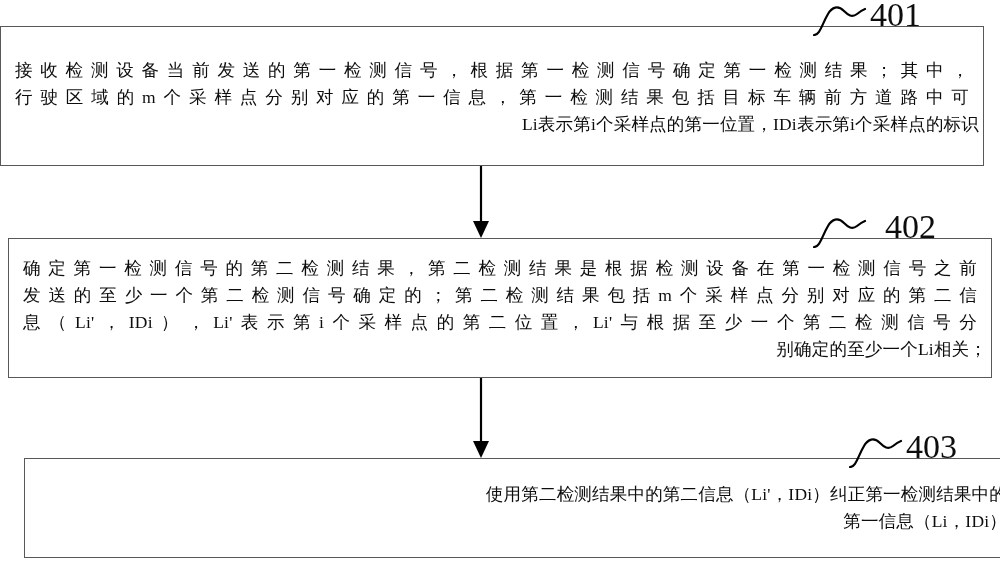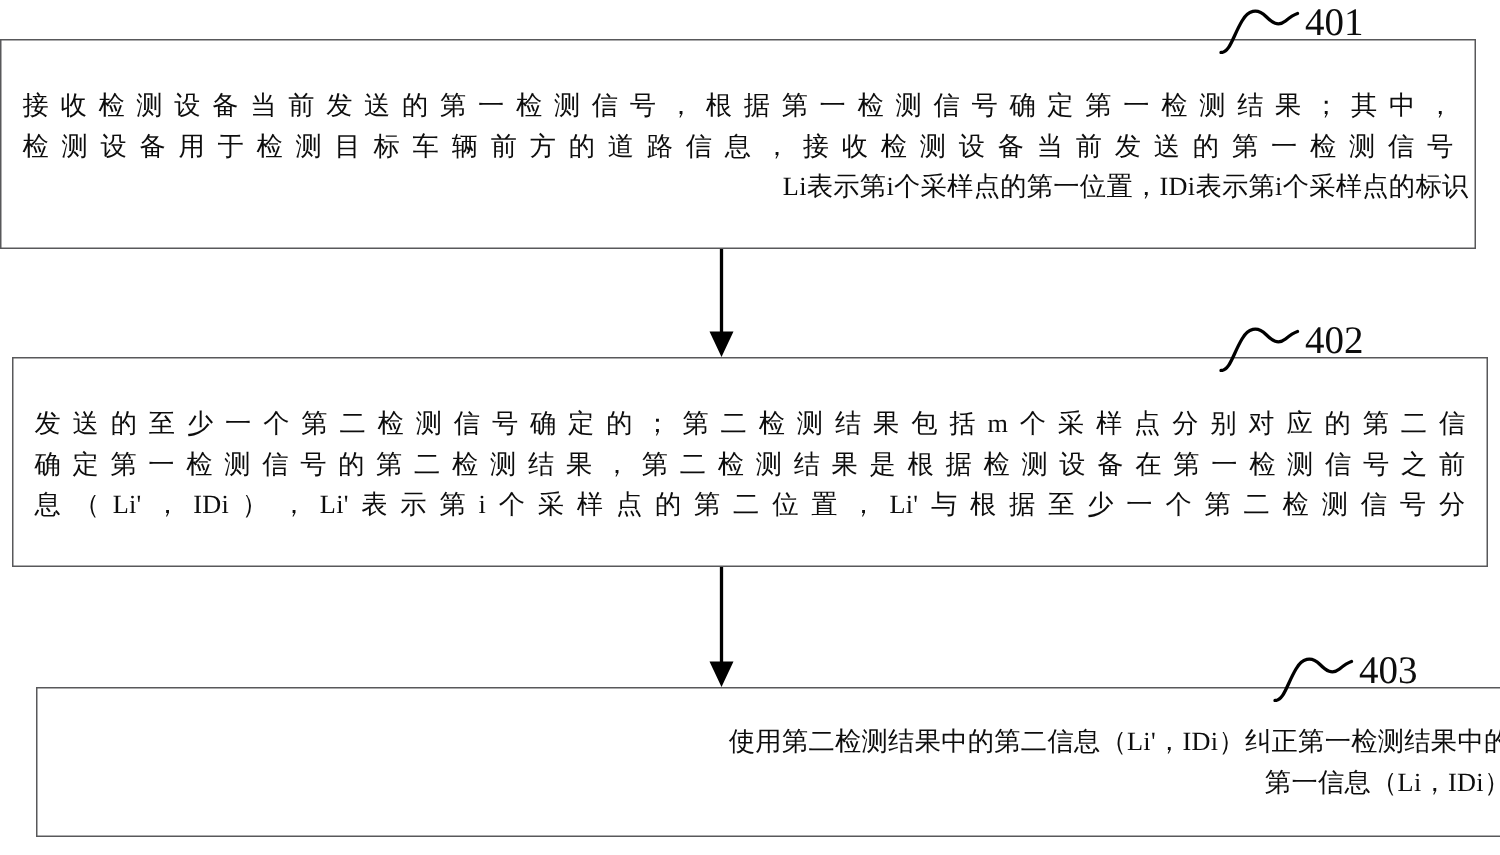--- a/index.html
+++ b/index.html
@@ -87,58 +87,59 @@
     pointer-events: none;
   }
 
   
   .callout {
     position: absolute;
     display: flex;
     align-items: flex-start;
   }
   .callout-number {
-    font-size: 26px;
+    font-size: 34px;
     line-height: 26px;
     font-family: "Liberation Serif", "DejaVu Serif", serif;
     color: #0d0d0d;
     margin-left: 2px;
   }
   .callout-squiggle {
     display: block;
   }
 
   #callout-401 { left: 812px; top: 2px; }
-  #callout-402 { left: 812px; top: 214px; }
+  #callout-402 { left: 812px; top: 214px; gap: 15px; }
   #callout-403 { left: 848px; top: 434px; }
 </style>
 </head>
 <body>
 
 <div id="flowchart">
 
   <svg class="connector" viewBox="0 0 1000 570" xmlns="http://www.w3.org/2000/svg">
     <g stroke="#000000" stroke-width="2.2" fill="none">
       <line x1="481" y1="166" x2="481" y2="228"></line>
       <line x1="481" y1="378" x2="481" y2="448"></line>
     </g>
     <polygon points="481,238 473,221 489,221" fill="#000000"></polygon>
     <polygon points="481,458 473,441 489,441" fill="#000000"></polygon>
   </svg>
 
   <div class="step-box" id="box-401">
     <span class="step-line justified">接收检测设备当前发送的第一检测信号，根据第一检测信号确定第一检测结果；其中，</span>
-    <span class="step-line justified">检测设备用于检测目标车辆前方的道路信息，接收检测设备当前发送的第一检测信号</span>
+    <span class="step-line justified">行驶区域的m个采样点分别对应的第一信息，第一检测结果包括目标车辆前方道路中可</span>
     <span class="step-line">Li表示第i个采样点的第一位置，IDi表示第i个采样点的标识</span>
   </div>
 
   <div class="step-box" id="box-402">
+    <span class="step-line justified">确定第一检测信号的第二检测结果，第二检测结果是根据检测设备在第一检测信号之前</span>
     <span class="step-line justified">发送的至少一个第二检测信号确定的；第二检测结果包括m个采样点分别对应的第二信</span>
-    <span class="step-line justified">确定第一检测信号的第二检测结果，第二检测结果是根据检测设备在第一检测信号之前</span>
     <span class="step-line justified">息（Li'，IDi），Li'表示第i个采样点的第二位置，Li'与根据至少一个第二检测信号分</span>
+    <span class="step-line">别确定的至少一个Li相关；</span>
   </div>
 
   <div class="step-box" id="box-403">
     <span class="step-line">使用第二检测结果中的第二信息（Li'，IDi）纠正第一检测结果中的</span>
     <span class="step-line">第一信息（Li，IDi）</span>
   </div>
 
   <div class="callout" id="callout-401">
     <svg class="callout-squiggle" width="56" height="34" viewBox="0 0 56 34" xmlns="http://www.w3.org/2000/svg">
       <path d="M2,33 C8,33 10,22 16,12 C20,5 26,3 32,9 C36,13 40,16 45,12 C48,9.5 50,8 53,7" stroke="#000000" stroke-width="2.2" fill="none" stroke-linecap="round"></path>

